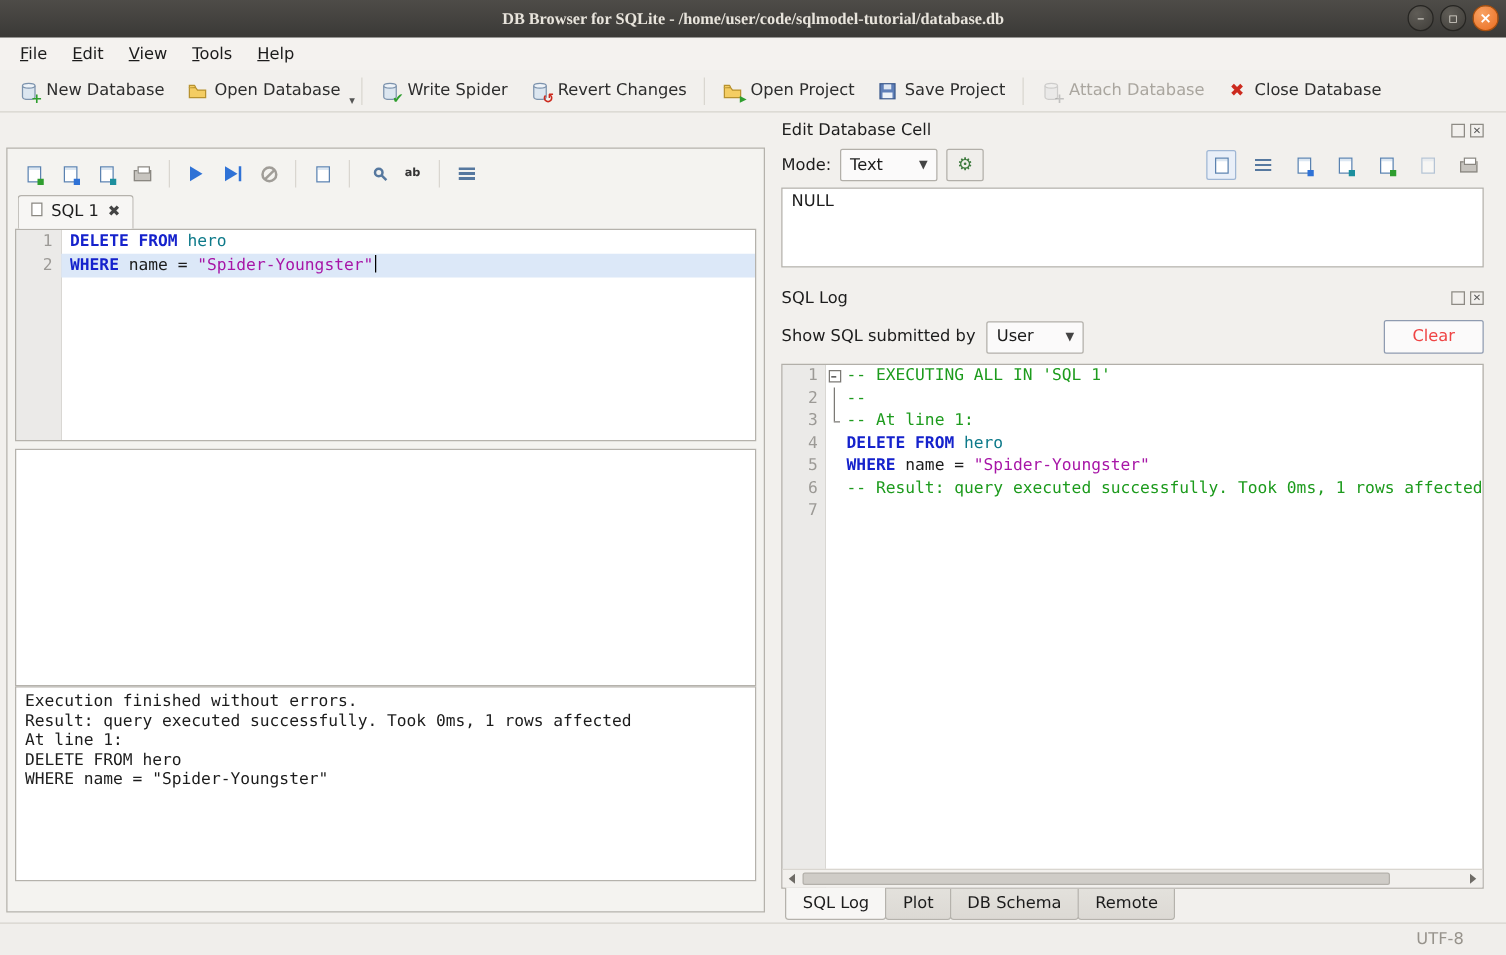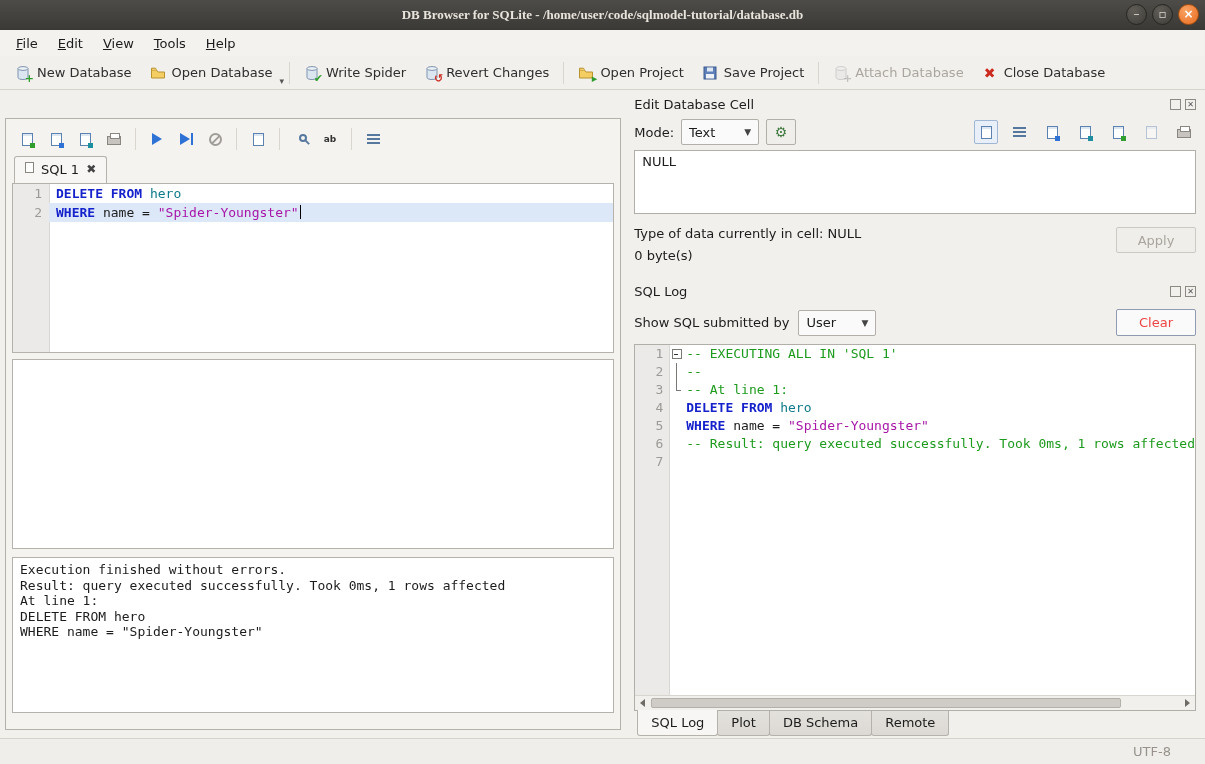--- a/index.html
+++ b/index.html
@@ -28,21 +28,21 @@
   .ovl { position:absolute; right:-3px; bottom:-3px; font-size:11px; font-weight:bold; line-height:11px; }
   .ovl.green { color:#2f9e2f; }
   .ovl.red { color:#cc2a1e; }
   .ovl.gray { color:#8d8a84; }
   .ic-x { color:#cc2a1e; font-weight:bold; font-size:14px; width:16px; text-align:center; }
   .dd-caret { font-size:9px; color:#555; margin-left:-2px; align-self:flex-end; padding-bottom:3px; }
 
   
   .content { display:flex; height:648px; }
   .left-col { width:705px; position:relative; }
-  .right-col { flex:1; display:flex; flex-direction:column; padding:4px 9px 0 8px; }
+  .right-col { flex:1; display:flex; flex-direction:column; padding:4px 18px 0 8px; }
 
   
   .main-tabs { display:flex; align-items:flex-end; height:28px; padding-left:5px; }
   .mtab { padding:5px 13px 6px; background:linear-gradient(#f0eeeb,#e3e1dc); border:1px solid #b5b2ac; border-bottom:none; border-radius:3px 3px 0 0; margin-right:-1px; color:#2b2b2b; position:relative; }
   .mtab.active { background:#f4f3f0; z-index:3; padding-top:7px; font-weight:normal; }
 
   .execute-frame { position:absolute; top:28px; left:5px; right:5px; bottom:8px; border:1px solid #b5b2ac; background:#f4f3f0; padding:5px 6px 6px; display:flex; flex-direction:column; z-index:2; }
 
   
   .sql-toolbar { height:30px; display:flex; align-items:center; gap:3px; padding-left:2px; }
@@ -82,21 +82,21 @@
   .code-line.active .code { background:#dce8f8; }
   .tk-kw { color:#1522cc; font-weight:bold; }
   .tk-id { color:#0e7a8a; }
   .tk-str { color:#a716a7; }
   .tk-cmt { color:#1d9b1d; }
   .tk-fld { color:#1c1c1c; }
   .tk-pl { color:#1c1c1c; }
   .caret { display:inline-block; width:1px; height:14px; background:#000; vertical-align:-2px; margin-left:1px; }
 
   .results-box { border:1px solid #b5b2ac; background:#fff; height:190px; margin-top:6px; }
-  .messages-box { border:1px solid #b5b2ac; background:#fff; height:156px; margin-top:8px; font-family:"DejaVu Sans Mono","Liberation Mono",monospace; font-size:13px; line-height:15.5px; padding:4px 7px; white-space:pre; overflow:hidden; }
+  .messages-box { border:1px solid #b5b2ac; background:#fff; height:156px; margin-top:0; font-family:"DejaVu Sans Mono","Liberation Mono",monospace; font-size:13px; line-height:15.5px; padding:4px 7px; white-space:pre; overflow:hidden; }
 
   
   .dock-header { display:flex; align-items:center; height:20px; }
   .dock-icons { margin-left:auto; display:flex; gap:4px; }
   .dock-icon { width:11px; height:11px; border:1px solid #8d8a84; background:#f2f0ed; font-size:8px; line-height:9px; text-align:center; color:#555; }
 
   .mode-row { display:flex; align-items:center; gap:7px; height:36px; }
   .select { display:flex; align-items:center; justify-content:space-between; gap:10px; border:1px solid #b2afa9; background:#fbfafa; height:26px; padding:0 7px; min-width:78px; border-radius:2px; }
   .select .sel-caret { font-size:9px; color:#444; }
   .gear-btn { width:30px; height:26px; border:1px solid #b2afa9; background:#f0eeeb; border-radius:2px; display:flex; align-items:center; justify-content:center; color:#3e7a3e; font-size:14px; }
@@ -362,27 +362,20 @@
         <div class="icn-btn">
             <span class="i-print"></span>
           </div>
       </div>
     </div>
 
     <div class="cell-box">
       <span>NULL</span>
     </div>
 
-    <div class="cell-info-row">
-      <div class="cell-info-text">
-        <div>Type of data currently in cell: NULL</div>
-        <div>0 byte(s)</div>
-      </div>
-      <div class="apply-btn">Apply</div>
-    </div>
 
     <div class="dock-header sqllog-header">
       <span>SQL Log</span>
       <span class="dock-icons">
         <span class="dock-icon"></span>
         <span class="dock-icon">✕</span>
       </span>
     </div>
 
     <div class="filter-row">

